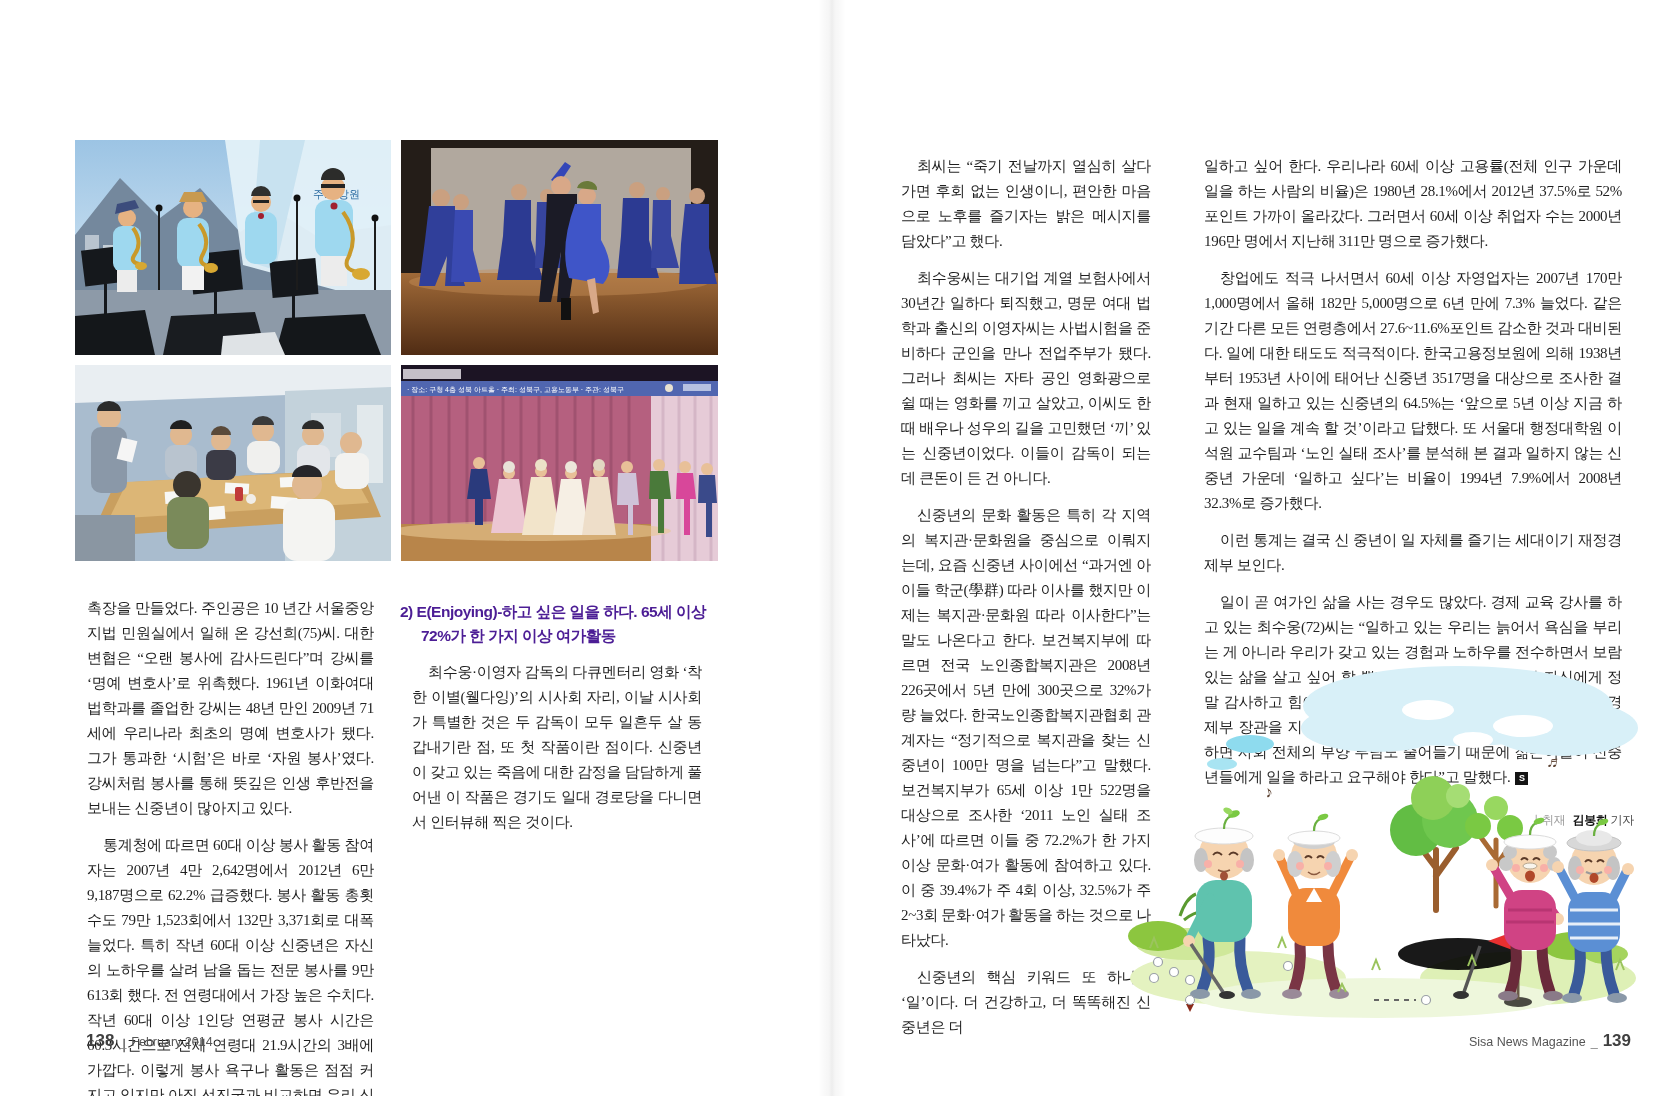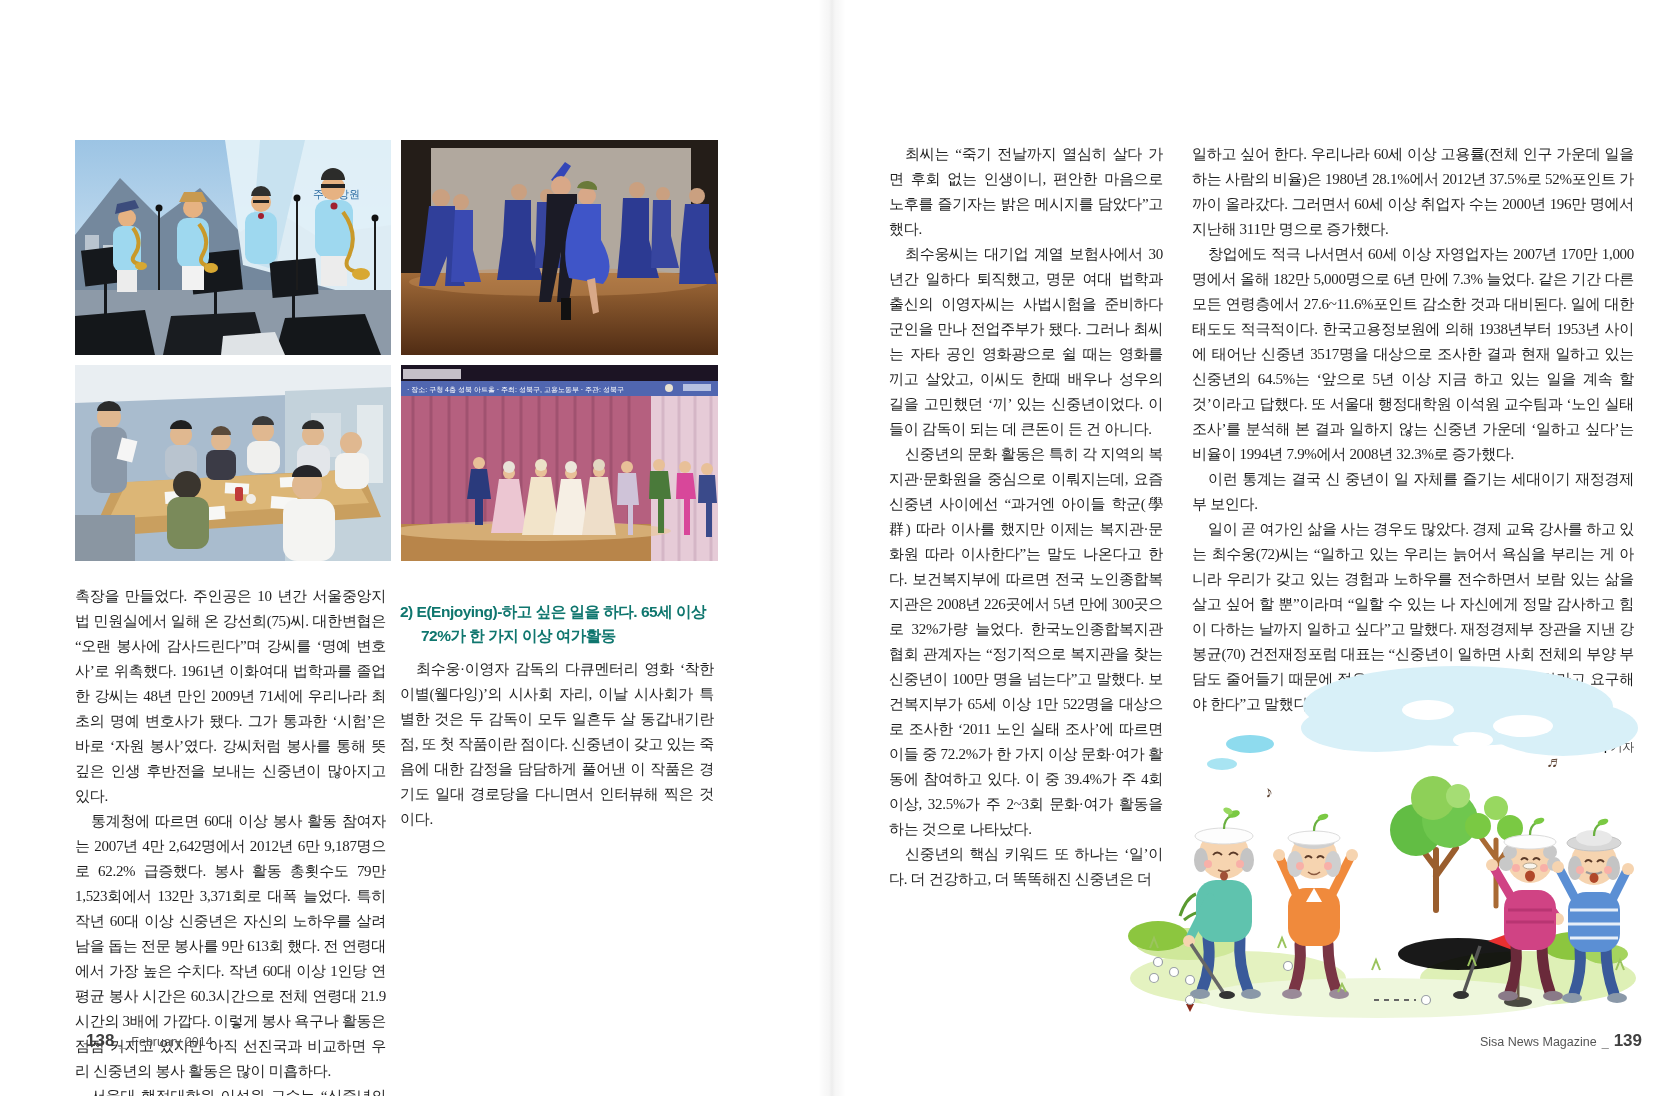--- a/index.html
+++ b/index.html
@@ -1,23 +1,23 @@
 <!DOCTYPE html>
 <html><head>
 <meta charset="utf-8">
 <style>
   html,body{margin:0;padding:0}
   body{width:1663px;height:1096px;background:#fff;position:relative;overflow:hidden;
        font-family:"Liberation Serif",serif;}
   .abs{position:absolute}
   .col{font-size:15px;line-height:25px;color:#1f1f1f;text-align:justify;letter-spacing:-0.3px}
-  .col p{margin:0}
+  .col p{margin:12px}
   .col p.ind{text-indent:16px}
   .sec-h{font-family:"Liberation Sans",sans-serif;font-weight:700;font-size:15.5px;
-         line-height:24px;color:#0f766e;margin:16px 0 9px;padding-left:21px;text-indent:-21px;
+         line-height:24px;color:#4c1d95;margin:16px 0 9px;padding-left:21px;text-indent:-21px;
          letter-spacing:-0.5px;text-align:left}
   .photo{position:absolute;overflow:hidden;background:#d8d8d8}
   .photo svg{display:block;width:100%;height:100%}
   .gutter{left:818px;top:0;width:28px;height:1096px;
     background:linear-gradient(90deg,rgba(0,0,0,0) 0%,rgba(0,0,0,.04) 40%,rgba(0,0,0,.07) 50%,rgba(0,0,0,.04) 60%,rgba(0,0,0,0) 100%)}
   .byline{margin-top:18px;text-align:right;font-family:"Liberation Sans",sans-serif;
           font-size:12px;color:#444;letter-spacing:-0.3px}
   .byline .bar{color:#999;margin-right:4px}
   .byline .by-name{font-weight:700;color:#111}
   .endmark{display:inline-block;width:13px;height:13px;background:#141414;color:#fff;
@@ -513,16 +513,16 @@
         <path d="M466 188 q0 -9 6 -12" stroke="#6ab040" stroke-width="2.2" fill="none"></path>
         <ellipse cx="475" cy="174" rx="5.5" ry="3" fill="#7ac943" transform="rotate(-18 475 174)"></ellipse>
       </g>
 
       <g stroke="#9bc45e" stroke-width="2" fill="none">
         <path d="M22 300 l4 -10 l4 10 M150 300 l4 -10 l4 10 M244 322 l4 -10 l4 10 M340 318 l4 -10 l4 10 M488 322 l4 -10 l4 10 M210 344 l4 -8 l4 8"></path>
       </g>
     </svg>
   </div>
 
-  <div class="abs footer" style="right:21px;top:1031px;text-align:right">
+  <div class="abs footer" style="right:32px;top:1031px;text-align:right">
     <span>Sisa News Magazine</span><span class="sep">_</span><span class="pgnum">139</span>
   </div>
 </div>
 
 </body></html>

